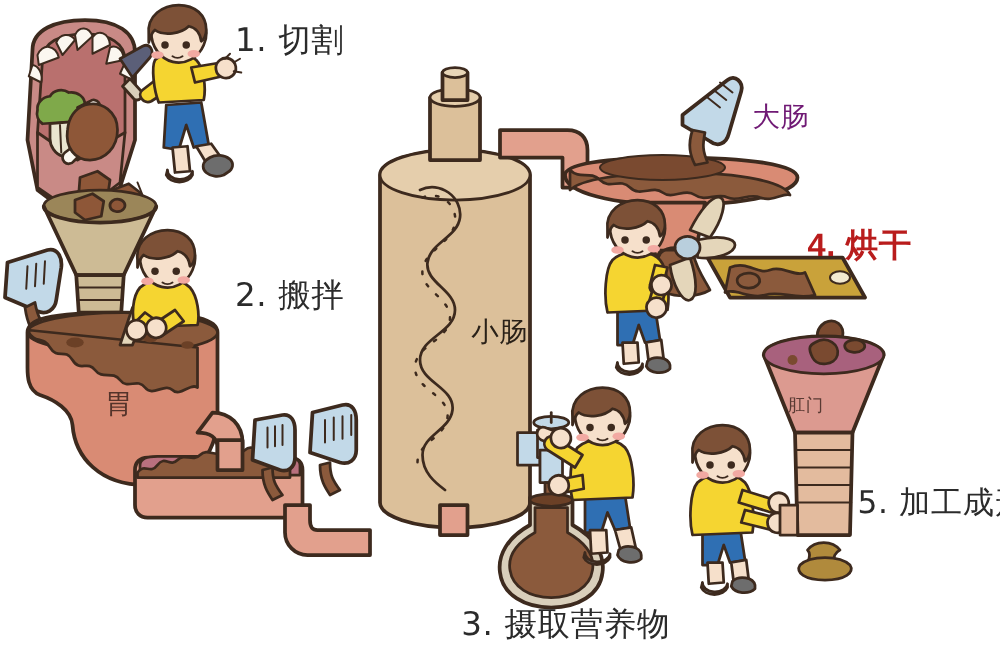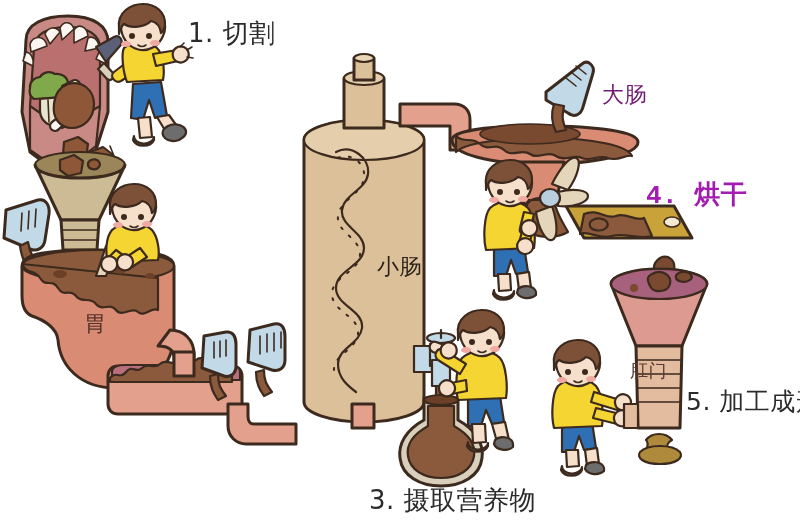--- a/index.html
+++ b/index.html
@@ -16,21 +16,21 @@
 
   .label{
     position:absolute;
     white-space:nowrap;
     line-height:1;
     font-family:"DejaVu Sans","Liberation Sans",sans-serif;
     letter-spacing:0.5px;
     pointer-events:none;
   }
   .step-label{color:#2b2b2b;font-size:25px;}
-  .step-label.red{color:#a21caf;font-family:Liberation Mono, monospace;font-weight:bold;}
+  .step-label.red{color:#b91c1c;font-family:Liberation Sans, sans-serif;font-weight:bold;}
   .organ-label{font-size:21px;color:#3a2a22;}
   .organ-label.on-organ{color:#4a2f22;}
   .organ-label.dark{color:#1f1f1f;}
 </style>
 </head>
 <body>
 
 <div id="stage">
 
   <svg id="art" viewBox="0 0 800 522" xmlns="http://www.w3.org/2000/svg">
@@ -340,28 +340,29 @@
       <ellipse cx="591" cy="379" rx="5" ry="3" fill="#f2a9a2"></ellipse>
       <path class="o1 nf" d="M574,381 a6,5 0 0 0 8,0"></path>
 
       <path class="o2" fill="#e3bb9e" d="M624,404 l14,0 l0,24 l-14,0 z"></path>
     </g>
 
   </svg>
 
   <div class="label step-label" id="lbl-step1" style="left:188px;top:20px;font-size:26px;">1. 切割</div>
 
+  <div class="label step-label" id="lbl-step2" style="left:188px;top:224px;font-size:26px;">2. 搬拌</div>
 
   <div class="label step-label" id="lbl-step3" style="left:369px;top:487px;font-size:26px;">3. 摄取营养物</div>
 
   <div class="label step-label red" id="lbl-step4" style="left:646px;top:183px;font-size:26px;">4. 烘干</div>
 
   <div class="label step-label" id="lbl-step5" style="left:686px;top:389px;font-size:25px;">5. 加工成形</div>
 
   <div class="label organ-label on-organ" id="lbl-stomach" style="left:84px;top:313px;font-size:22px;color:#54332a;">胃</div>
 
   <div class="label organ-label dark" id="lbl-small-intestine" style="left:377px;top:232px;font-size:22px;color:#2a2118;margin-top:24px;">小肠</div>
 
   <div class="label organ-label dark" id="lbl-large-intestine" style="left:602px;top:84px;font-size:22px;color:#701a75;">大肠</div>
 
-  <div class="label organ-label on-organ" id="lbl-anus" style="left:630px;top:318px;font-size:18px;color:#5a3a33;margin-top:44px;">肛门</div>
+  <div class="label organ-label on-organ" id="lbl-anus" style="left:630px;top:318px;font-size:14px;color:#5a3a33;">肛门</div>
 
 </div>
 
 </body></html>

